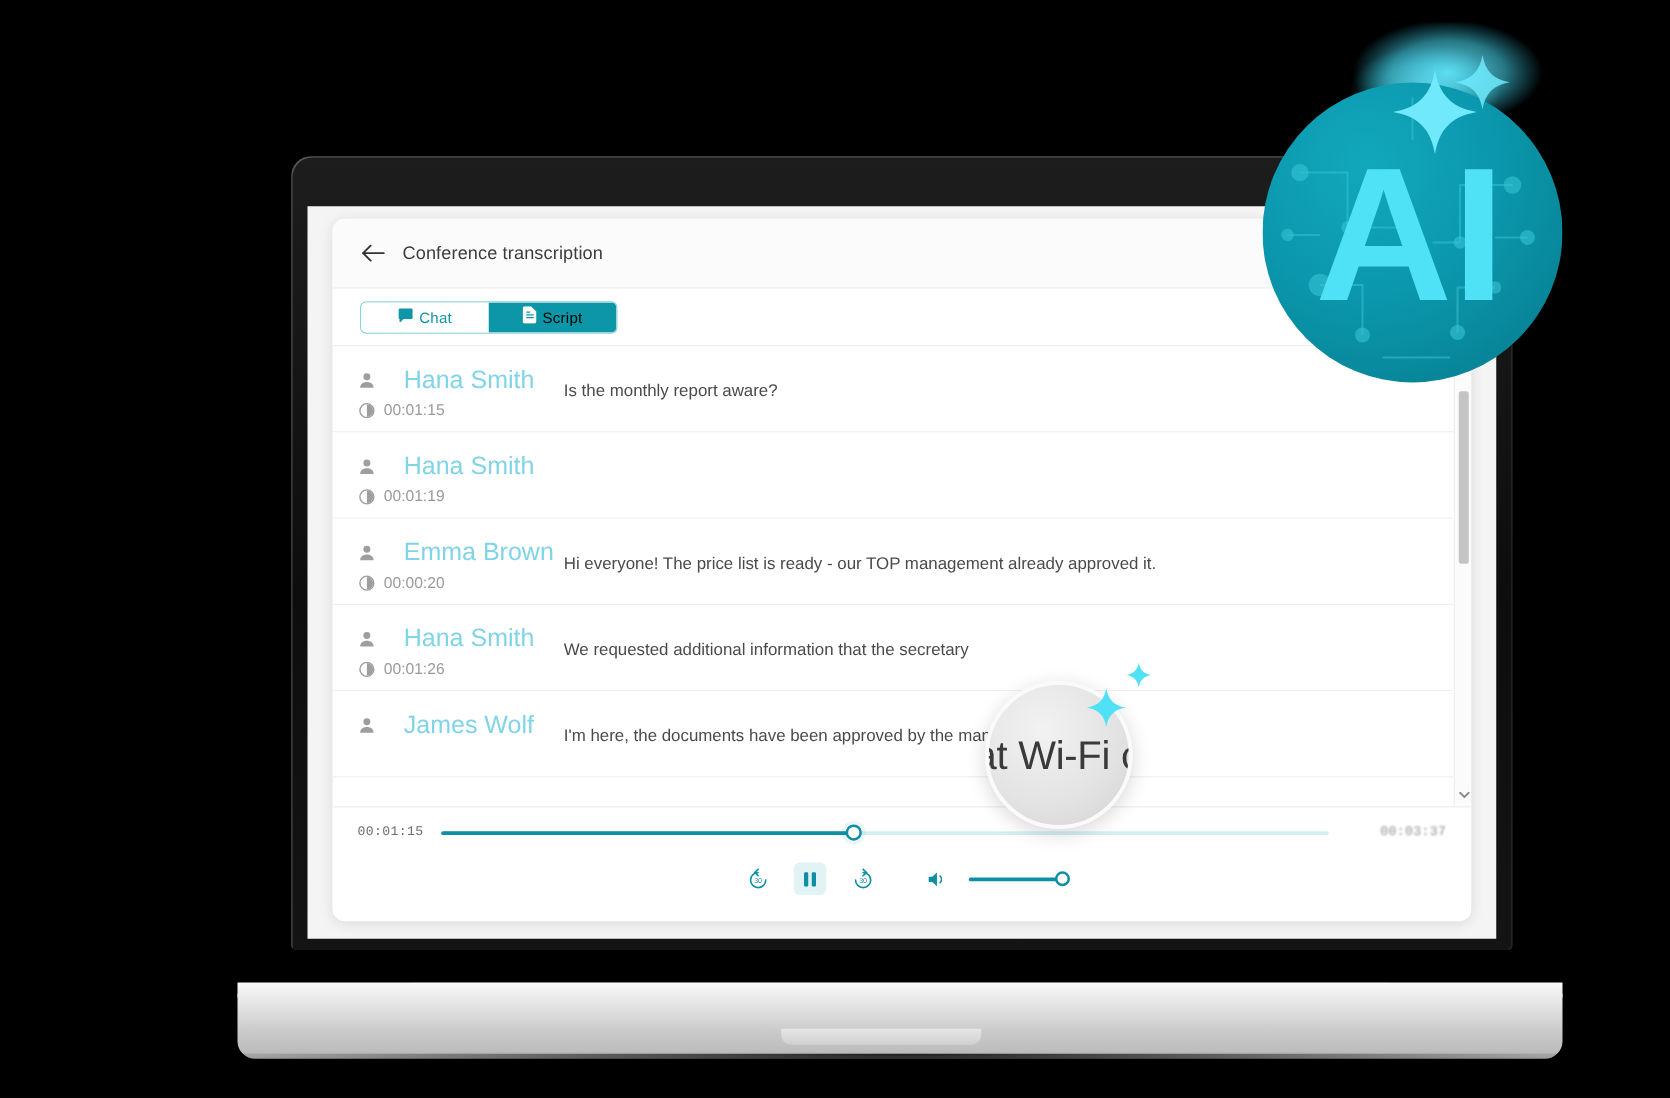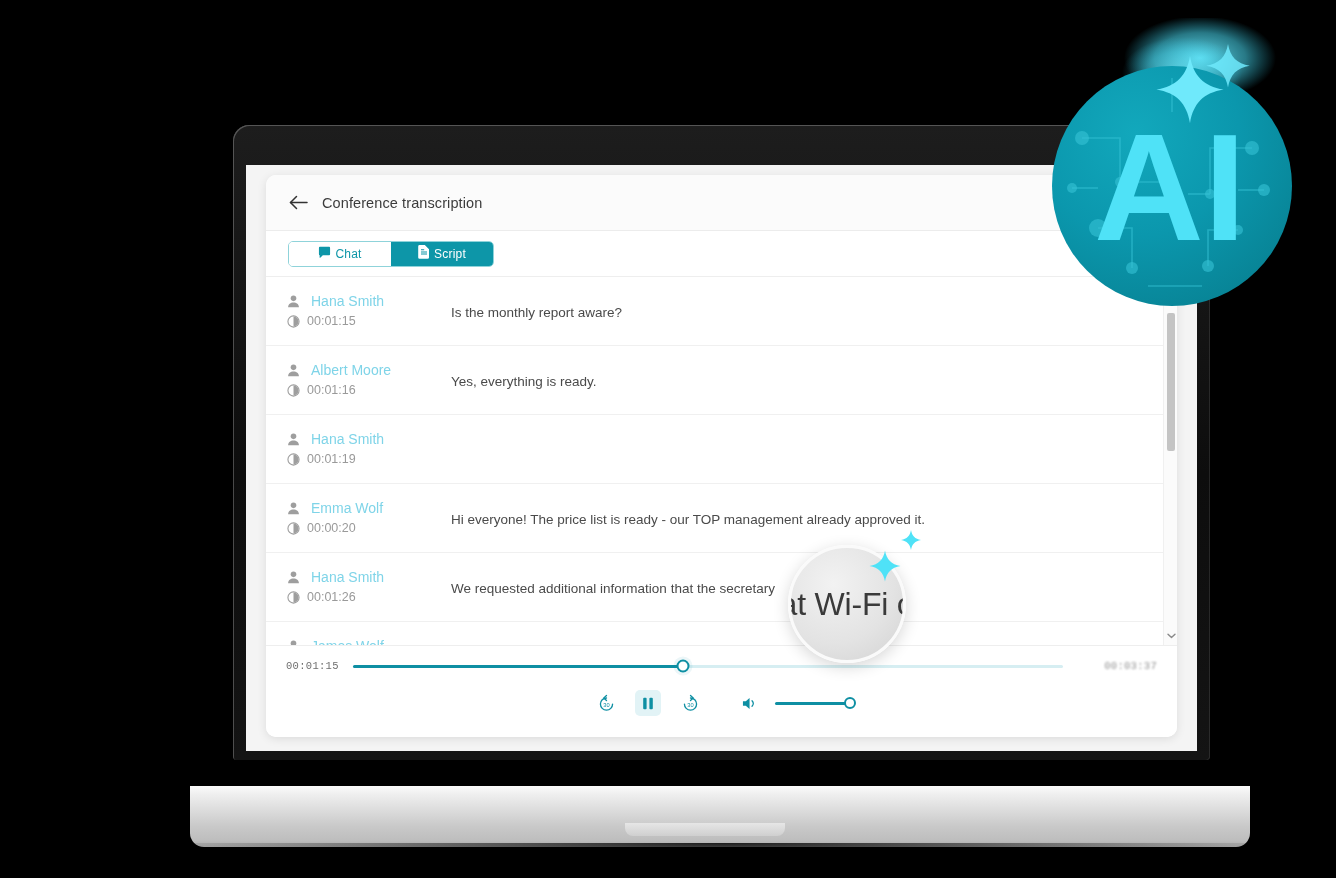--- a/index.html
+++ b/index.html
@@ -70,31 +70,31 @@
   #page-title{ font-size:14.5px; color:#3c3c3c; letter-spacing:.1px; }
 
   
   #tabbar{ flex:0 0 46px; display:flex; align-items:center; padding:0 22px; border-bottom:1px solid #eeeeee; background:#fff;}
   .seg{ display:flex; border:1px solid #8fd3da; border-radius:5px; overflow:hidden; height:26px; }
   .seg-btn{
     display:flex;align-items:center;justify-content:center;gap:4px;
     width:102px; font-size:12px; cursor:pointer; letter-spacing:.2px;
   }
   .seg-btn.inactive{ background:#ffffff; color:#0e96a8; }
-  .seg-btn.active{ background:#0d96a8; color:#ffffff; }
+  .seg-btn.active{ background:#0d96a8; color:#000000; }
 
   
   #list-wrap{ position:relative; flex:1 1 auto; overflow:hidden; }
   #list{ position:absolute; inset:0 14px 0 0; overflow:hidden; }
   .row{
     display:flex; align-items:flex-start; height:69px; padding:16px 0 0 0;
     border-bottom:1px solid #f0f0f0; background:#fff;
   }
   .row-meta{ width:180px; flex:0 0 180px; padding-left:20px; }
-  .row-name{ display:flex; align-items:center; gap:11px; font-size:14px; color:#7fd4e8; font-weight:400; }
+  .row-name{ display:flex; align-items:center; gap:23px; font-size:20px; color:#7fd4e8; font-weight:400; }
   .row-time{ display:flex; align-items:center; gap:7px; font-size:12.5px; color:#9a9a9a; margin-top:5px; }
   .row-text{ flex:1 1 auto; font-size:13.5px; color:#4a4a4a; padding:11px 26px 0 5px; line-height:1.3; }
   .ico{ width:14px;height:14px;display:inline-flex;align-items:center;justify-content:center;color:#9e9e9e;}
 
   
   #scrollbar{
     position:absolute; right:0; top:0; width:14px; height:100%;
     background:#fbfbfb; border-left:1px solid #f0f0f0;
   }
   #scroll-thumb{
@@ -131,21 +131,21 @@
     background: radial-gradient(circle at 38% 32%, #f2f2f2 0%, #e3e3e3 58%, #d2d2d2 100%);
     border:3px solid #fafafa;
     box-shadow: 0 4px 16px rgba(0,0,0,.16);
     display:flex; align-items:center; justify-content:center; overflow:hidden;
   }
   #lens-text{ font-size:32px; color:#3a3a3a; white-space:nowrap; letter-spacing:-.2px;}
   .spark{ position:absolute; }
   .spark svg{ display:block; }
 
   
-  #ai-badge{ position:absolute; left:1052px; top:18px; width:240px; height:300px; }
+  #ai-badge{ position:absolute; left:1010px; top:18px; width:240px; height:300px; }
 </style>
 </head>
 <body>
 
 <div id="stage">
 
   <div id="laptop-lid"></div>
 
   <div id="screen">
 
@@ -210,66 +210,43 @@
             </div>
             <div class="row">
               <div class="row-meta">
                 <div class="row-name">
                   <span class="ico">
                     <svg width="13" height="13" viewBox="0 0 14 14" fill="#9e9e9e">
                       <circle cx="7" cy="3.6" r="3"></circle>
                       <path d="M1.2 13.2c0-3.2 2.6-5 5.8-5s5.8 1.8 5.8 5z"></path>
                     </svg>
                   </span>
-                  <span>Albert Moore</span>
+                  <span>Hana Smith</span>
                 </div>
                 <div class="row-time">
                   <span class="ico">
                     <svg width="13" height="13" viewBox="0 0 14 14">
                       <circle cx="7" cy="7" r="6" fill="none" stroke="#9e9e9e" stroke-width="1.2"></circle>
                       <path d="M7 1.6a5.4 5.4 0 010 10.8z" fill="#9e9e9e"></path>
                     </svg>
                   </span>
-                  <span>00:01:16</span>
+                  <span>00:01:19</span>
                 </div>
               </div>
-              <div class="row-text">Yes, everything is ready.</div>
             </div>
             <div class="row">
               <div class="row-meta">
                 <div class="row-name">
                   <span class="ico">
                     <svg width="13" height="13" viewBox="0 0 14 14" fill="#9e9e9e">
                       <circle cx="7" cy="3.6" r="3"></circle>
                       <path d="M1.2 13.2c0-3.2 2.6-5 5.8-5s5.8 1.8 5.8 5z"></path>
                     </svg>
                   </span>
-                  <span>Hana Smith</span>
-                </div>
-                <div class="row-time">
-                  <span class="ico">
-                    <svg width="13" height="13" viewBox="0 0 14 14">
-                      <circle cx="7" cy="7" r="6" fill="none" stroke="#9e9e9e" stroke-width="1.2"></circle>
-                      <path d="M7 1.6a5.4 5.4 0 010 10.8z" fill="#9e9e9e"></path>
-                    </svg>
-                  </span>
-                  <span>00:01:19</span>
-                </div>
-              </div>
-            </div>
-            <div class="row">
-              <div class="row-meta">
-                <div class="row-name">
-                  <span class="ico">
-                    <svg width="13" height="13" viewBox="0 0 14 14" fill="#9e9e9e">
-                      <circle cx="7" cy="3.6" r="3"></circle>
-                      <path d="M1.2 13.2c0-3.2 2.6-5 5.8-5s5.8 1.8 5.8 5z"></path>
-                    </svg>
-                  </span>
-                  <span>Emma Wolf</span>
+                  <span>Emma Brown</span>
                 </div>
                 <div class="row-time">
                   <span class="ico">
                     <svg width="13" height="13" viewBox="0 0 14 14">
                       <circle cx="7" cy="7" r="6" fill="none" stroke="#9e9e9e" stroke-width="1.2"></circle>
                       <path d="M7 1.6a5.4 5.4 0 010 10.8z" fill="#9e9e9e"></path>
                     </svg>
                   </span>
                   <span>00:00:20</span>
                 </div>

